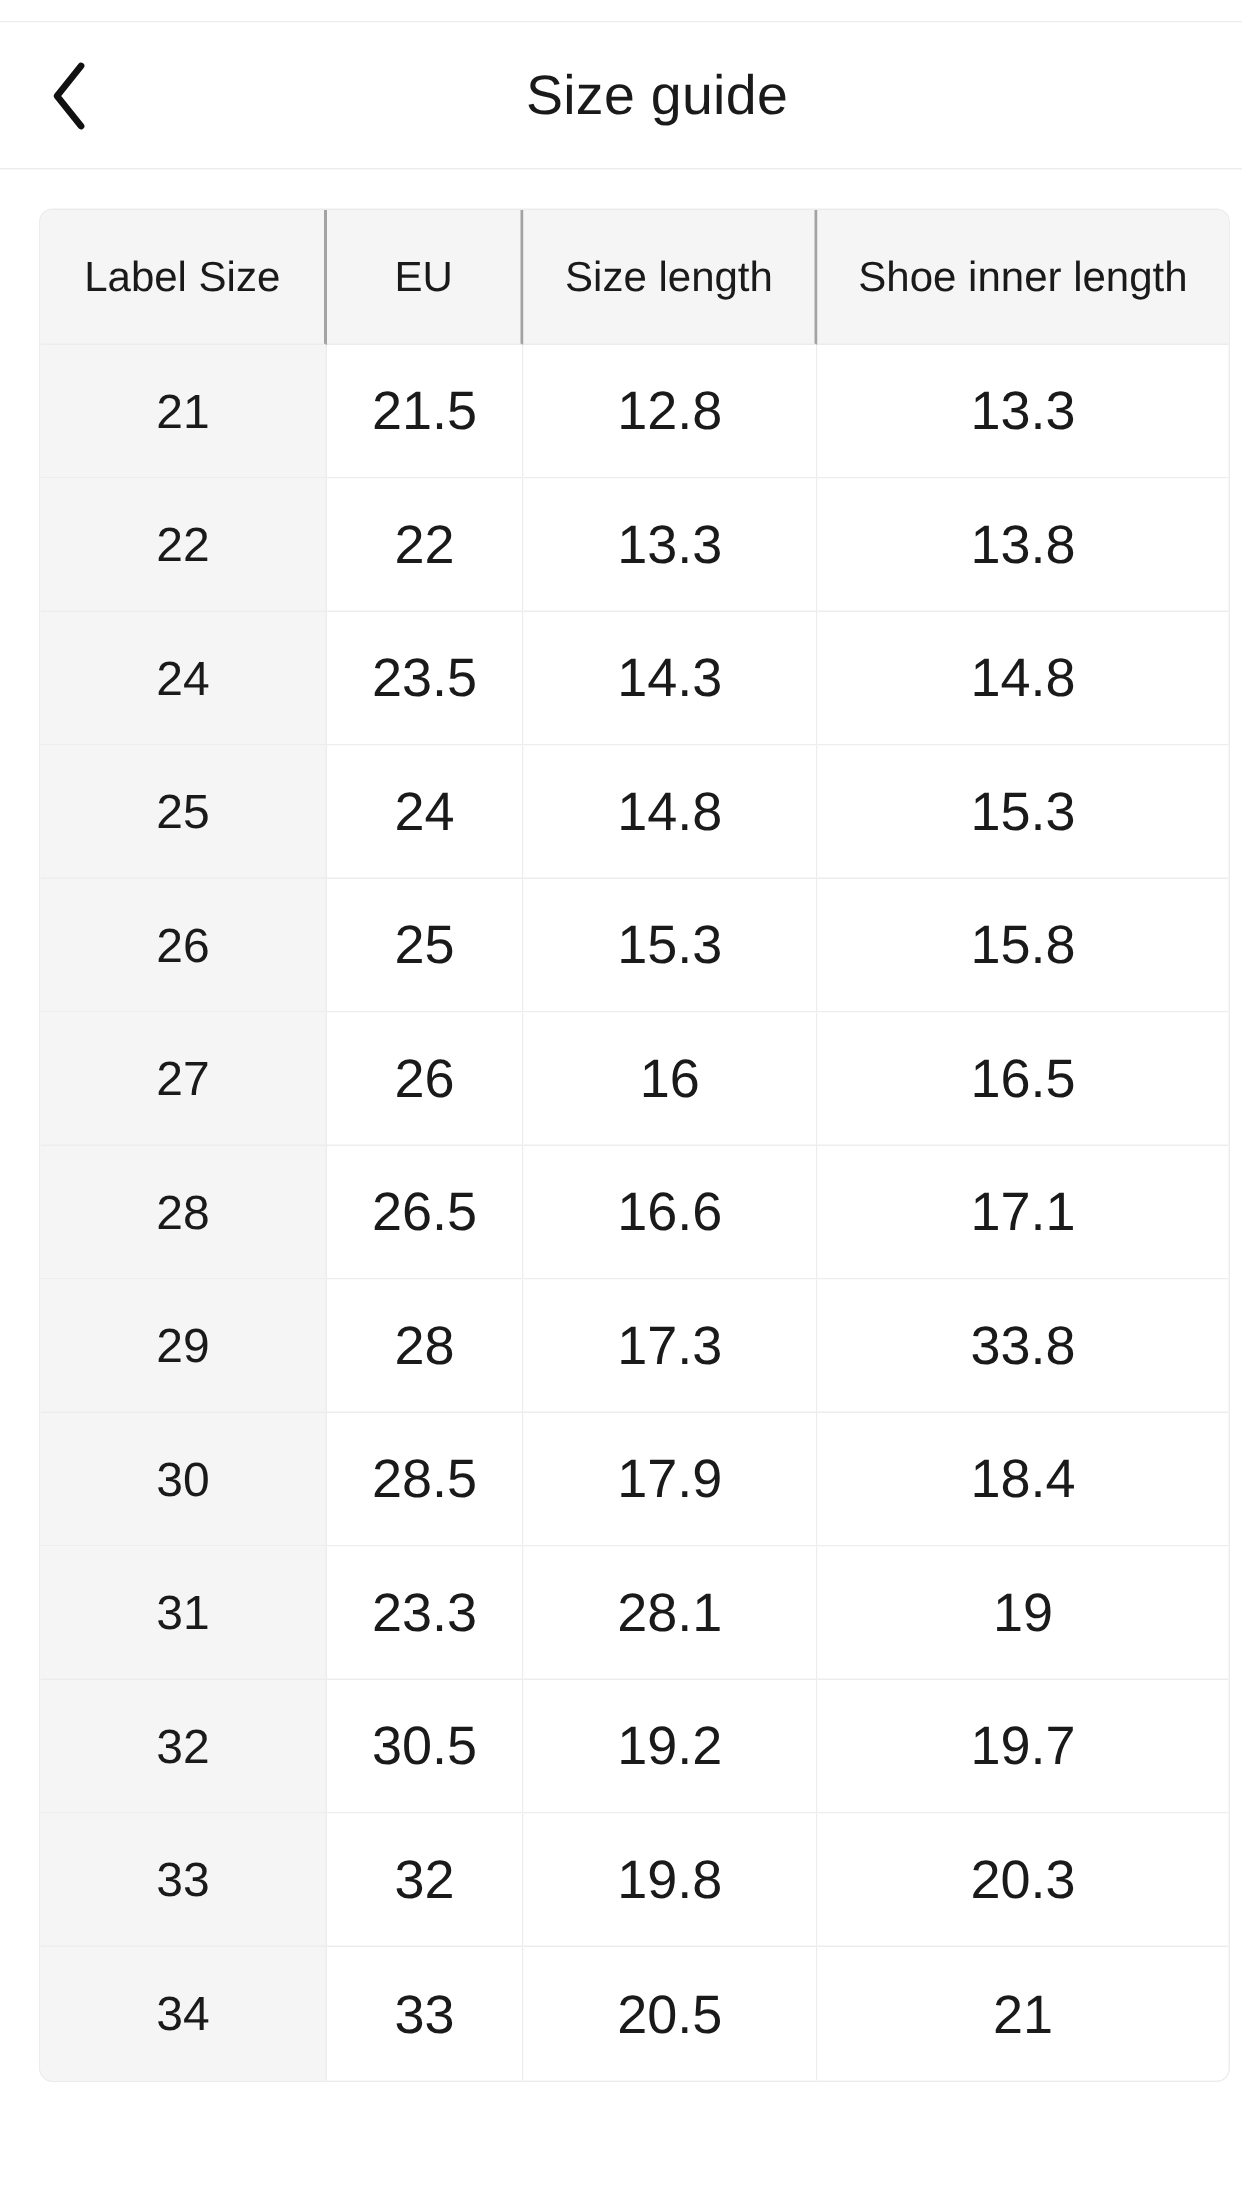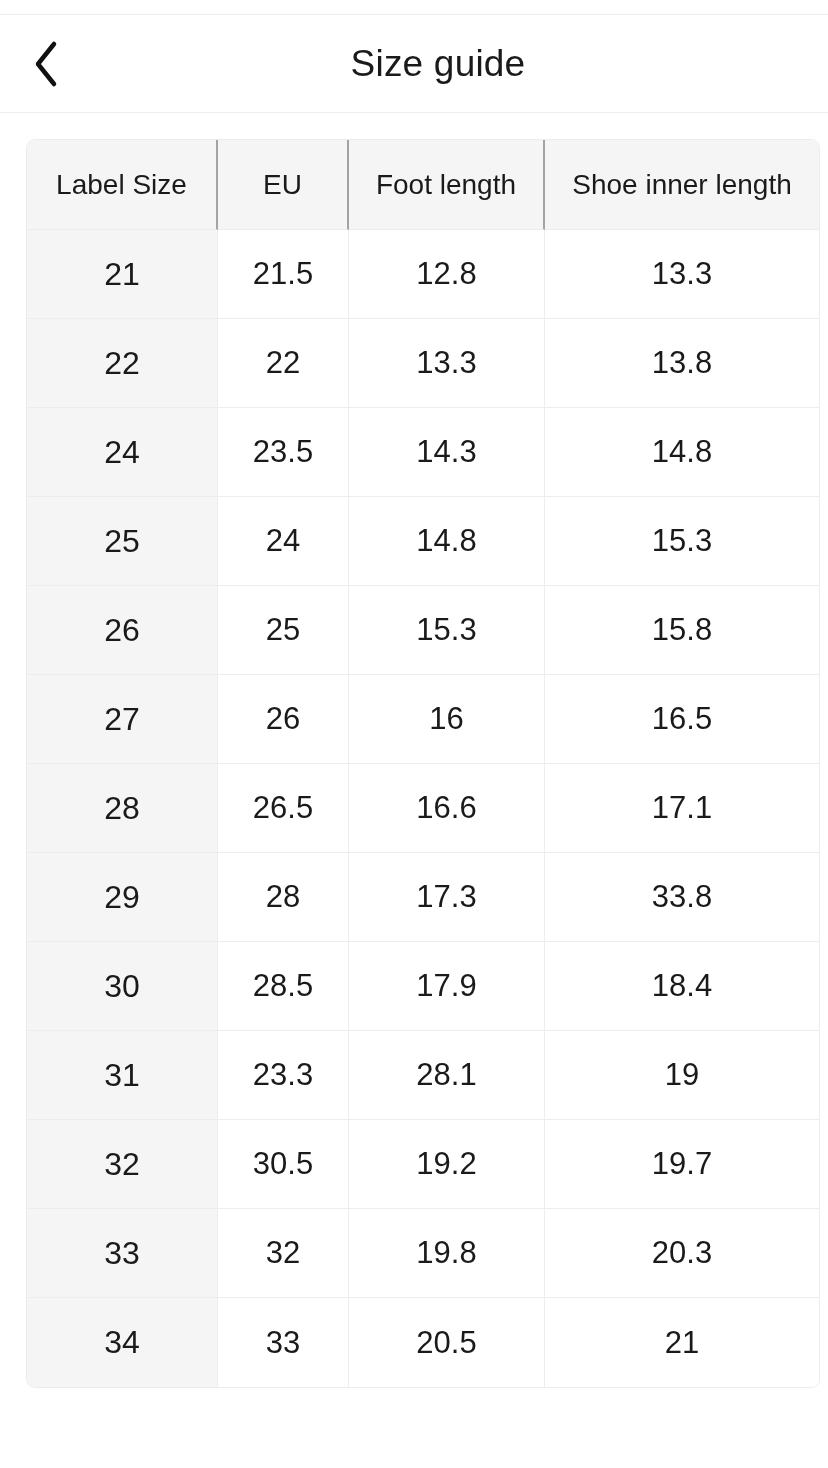--- a/index.html
+++ b/index.html
@@ -97,21 +97,21 @@
     border-right: 2px solid #a3a3a3;
     border-bottom: 1px solid #ececec;
     padding: 0 4px;
   }
   .size-table thead th:last-child { border-right: none; }
 
   .size-table tbody td {
     height: 89px;
     text-align: center;
     vertical-align: middle;
-    font-size: 31px;
+    font-size: 36px;
     color: #1a1a1a;
     background: #ffffff;
     border-right: 1px solid #ededed;
     border-bottom: 1px solid #ededed;
     padding: 0 4px;
   }
   .size-table tbody td:last-child { border-right: none; }
   .size-table tbody tr:last-child td { border-bottom: none; }
 
   
@@ -143,21 +143,21 @@
       <colgroup>
         <col class="c0">
           <col class="c1">
           <col class="c2">
           <col class="c3">
       </colgroup>
       <thead>
         <tr>
           <th>Label Size</th>
           <th>EU</th>
-          <th>Foot length</th>
+          <th>Size length</th>
           <th>Shoe inner length</th>
         </tr>
       </thead>
       <tbody>
         <tr>
           <td class="label-col">21</td>
           <td>21.5</td>
           <td>12.8</td>
           <td>13.3</td>
         </tr>

